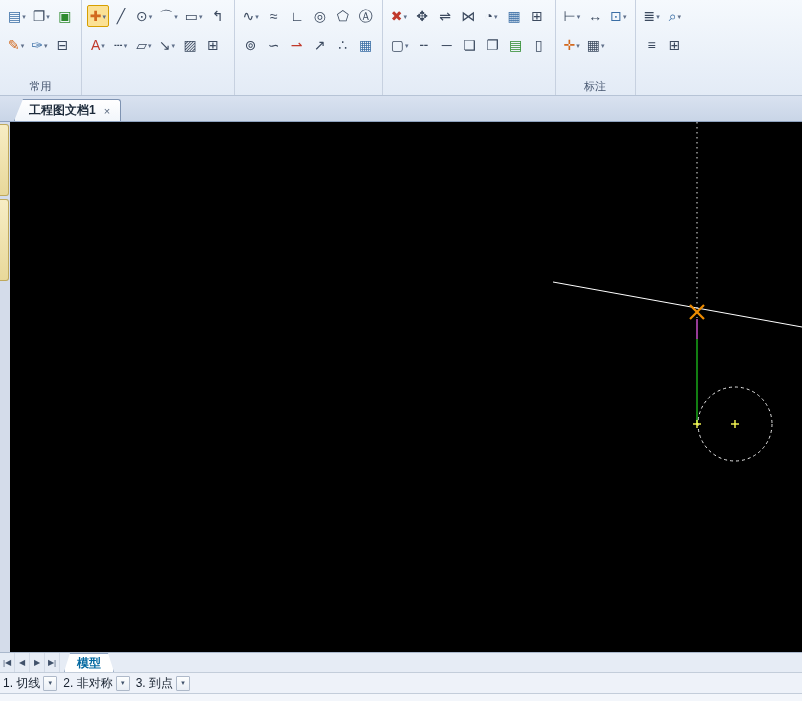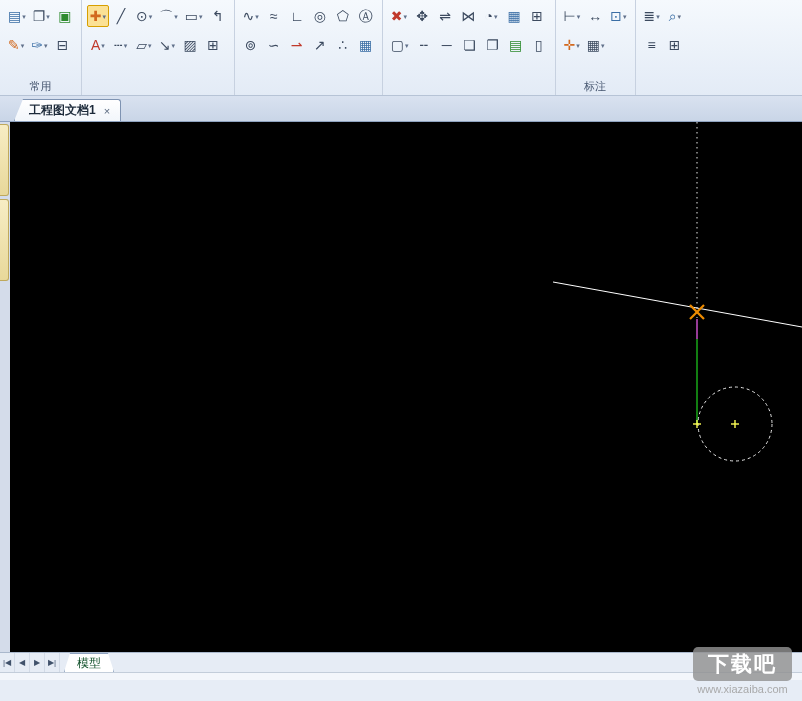--- a/index.html
+++ b/index.html
@@ -30,21 +30,21 @@
   .sidecol{width:10px;background:#d4dcea;display:flex;flex-direction:column;gap:3px;padding-top:2px}
   .sidetab{width:9px;border:1px solid #bfa95c;border-left:none;border-radius:0 3px 3px 0;background:linear-gradient(#f7edc4,#e8d89a)}
   .sidetab.t1{height:72px}
   .sidetab.t2{height:82px}
   .canvas{flex:1;position:relative;background:#000}
   .canvas svg{position:absolute;inset:0;width:100%;height:100%}
 
   
   .bottomtabs{height:20px;background:#e6ecf5;border-top:1px solid #aab8cc;display:flex;align-items:stretch}
   .navbtn{width:15px;display:flex;align-items:center;justify-content:center;font-size:8px;color:#41526b;border-right:1px solid #d2dae6}
-  .model-tab{display:flex;align-items:center;padding:0 12px;margin-left:4px;background:#ffffff;border:1px solid #8fa3c0;border-bottom:none;clip-path:polygon(6px 0,calc(100% - 6px) 0,100% 100%,0 100%);font-size:12px;font-weight:normal;color:#14532d}
+  .model-tab{display:flex;align-items:center;padding:0 12px;margin-left:4px;background:#ffffff;border:1px solid #8fa3c0;border-bottom:none;clip-path:polygon(6px 0,calc(100% - 6px) 0,100% 100%,0 100%);font-size:12px;font-weight:bold;color:#0369a1}
 
   
   .statusbar{height:21px;background:#eef2f9;border-top:1px solid #c3cdda;display:flex;align-items:center;padding:0 3px;gap:6px}
   .combo{display:flex;align-items:center;gap:3px}
   .combo .lbl{font-size:12px;color:#16202e;white-space:nowrap}
   .combo .ddbtn{width:14px;height:15px;border:1px solid #aeb9c9;background:linear-gradient(#fdfefe,#e9eef5);display:flex;align-items:center;justify-content:center;font-size:7px;color:#41526b;border-radius:1px}
 
   .cmdline{height:8px;background:#f3f6fb;border-top:1px solid #c3cdda}
 
   
@@ -335,21 +335,31 @@
   </div>
 
   <div class="bottomtabs">
     <span class="navbtn">|◀</span>
     <span class="navbtn">◀</span>
     <span class="navbtn">▶</span>
     <span class="navbtn">▶|</span>
     <span class="model-tab">模型</span>
   </div>
 
+  <div class="statusbar">
+    <span class="combo">
+      <span class="lbl">1. 切线</span>
+      <span class="ddbtn">▾</span>
+    </span>
+    <span class="combo">
+      <span class="lbl">2. 非对称</span>
+      <span class="ddbtn">▾</span>
+    </span>
+    <span class="combo">
+      <span class="lbl">3. 到点</span>
+      <span class="ddbtn">▾</span>
+    </span>
+  </div>
 
   <div class="cmdline"></div>
 
-  <div class="watermark">
-    <div class="wbox">下载吧</div>
-    <div class="wurl">www.xiazaiba.com</div>
-  </div>
 
 </div>
 
 </body></html>

